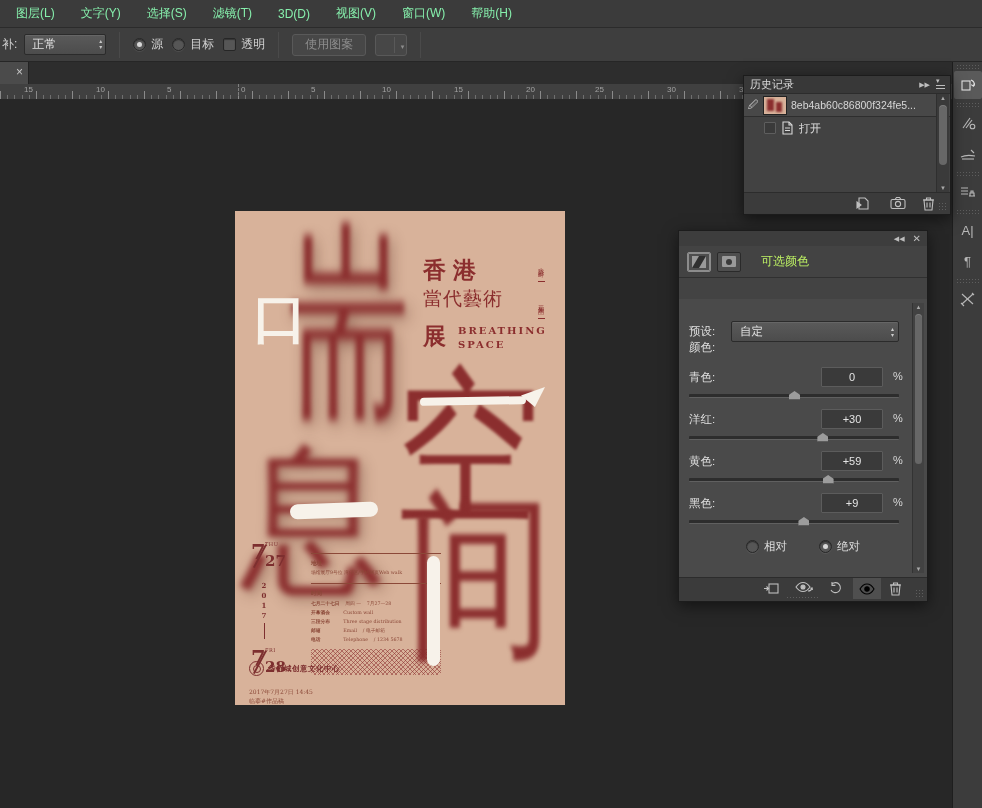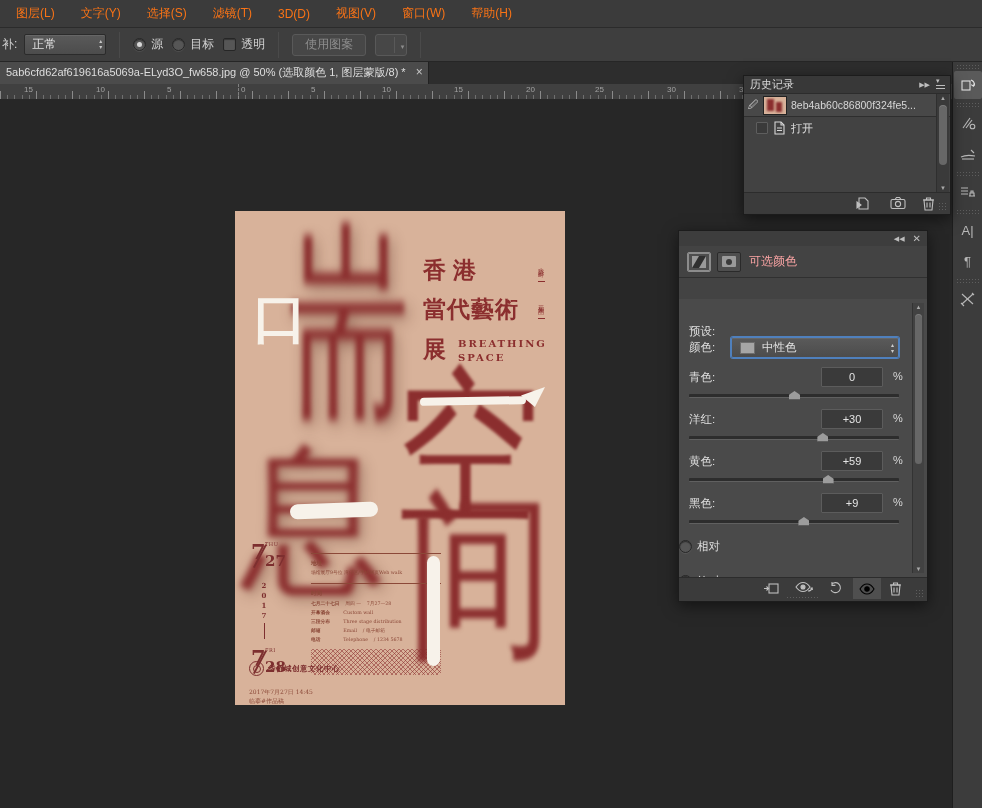--- a/index.html
+++ b/index.html
@@ -3,21 +3,21 @@
 <meta charset="utf-8">
 <style>
   * { margin:0; padding:0; box-sizing:border-box; }
   html,body { width:982px; height:808px; overflow:hidden; background:#262626;
     font-family:"Liberation Sans","DejaVu Sans",sans-serif; }
   .app { position:relative; width:982px; height:808px; background:#262626; overflow:hidden; }
 
   
   .menu-bar { position:absolute; left:0; top:0; width:982px; height:28px; background:#3b3b3b;
     border-bottom:1px solid #2b2b2b; display:flex; align-items:center; gap:18px; padding-left:12px; }
-  .menu-item { color:#f97316; font-size:12px; padding:3px 4px; cursor:default; white-space:nowrap;text-align:center; }
+  .menu-item { color:#86efac; font-size:12px; padding:3px 4px; cursor:default; white-space:nowrap;text-align:center; }
 
   
   .options-bar { position:absolute; left:0; top:28px; width:982px; height:34px; background:#3e3e3e;
     border-bottom:1px solid #262626; display:flex; align-items:center; gap:9px; padding-left:2px; color:#d2d2d2; font-size:12px; }
   .opt-label { margin-right:-2px; }
   .dropdown { position:relative; height:21px; background:linear-gradient(#5a5a5a,#4c4c4c);
     border:1px solid #2b2b2b; border-radius:2px; display:flex; align-items:center; padding:0 18px 0 7px;
     box-shadow:inset 0 1px 0 rgba(255,255,255,.08); color:#e0e0e0; }
   .dropdown .ud { position:absolute; right:3px; top:3px; display:flex; flex-direction:column; line-height:6px; font-size:6px; color:#c8c8c8; }
   .blend-dd { width:82px; }
@@ -63,21 +63,21 @@
   .char-empty { left:158px; top:152px; font-size:122px; transform:scale(1.22,1.38); filter:blur(1.2px); }
   .char-between { left:172px; top:272px; font-size:122px; transform:scale(1.2,1.5); filter:blur(1.8px); }
   .wstroke { position:absolute; background:#f7f2ea; z-index:4; }
   .ws-breath { left:55px; top:292px; width:88px; height:15px; border-radius:8px; transform:rotate(-2deg); }
   .ws-empty-bar { left:185px; top:186px; width:106px; height:8px; border-radius:4px; transform:rotate(-1deg); }
   .ws-empty-arrow { left:286px; top:176px; width:24px; height:20px; border-radius:0;
     clip-path:polygon(0 42%,100% 0,58% 100%); }
   .ws-between { left:192px; top:345px; width:13px; height:110px; border-radius:7px; }
   .heading { position:absolute; left:188px; top:44px; color:#8b2e2e; z-index:2; }
   .heading .h1 { font-size:23px; font-weight:bold; letter-spacing:7px; }
-  .heading .h2 { font-size:23px; font-weight:bold; letter-spacing:1px; margin-top:8px; }
+  .heading .h2 { font-size:19px; font-weight:normal; letter-spacing:1px; }
   .heading .h3row { display:flex; gap:12px; margin-top:9px; align-items:flex-start; }
   .heading .h3 { font-size:23px; font-weight:bold; }
   .subtitle { font-size:10px; font-weight:bold; letter-spacing:2px; padding-top:3px; line-height:14px; }
   .side-vert { position:absolute; left:301px; top:52px; writing-mode:vertical-rl; color:#8b2e2e;
     font-size:6px; letter-spacing:2px; height:150px; z-index:2; }
   .side-vert .seg { margin-bottom:14px; border-bottom:1px solid #8b2e2e; padding-bottom:12px; }
   .dates { position:absolute; left:16px; top:328px; color:#7d2f2f; z-index:2; }
   .frac { position:relative; width:46px; height:36px; }
   .frac .n { position:absolute; left:0; top:0; font-size:21px; font-weight:bold; }
   .frac .slash { position:absolute; left:8px; top:4px; width:1.5px; height:26px; background:#7d2f2f; transform:rotate(28deg); }
@@ -120,21 +120,21 @@
   
   .history { left:743px; top:75px; width:208px; height:140px; }
   .hist-title { padding-left:6px; }
   .hist-body { position:absolute; left:0; top:18px; right:0; bottom:22px; background:#424242; overflow:hidden; }
   .snap-row { height:23px; background:#484848; display:flex; align-items:center; gap:4px; padding-left:3px; color:#d6d6d6; font-size:10.5px; border-bottom:1px solid #2e2e2e; }
   .snap-thumb { width:24px; height:19px; background:#d8b29a; position:relative; border:1px solid #222; flex:none; }
   .snap-thumb::before { content:""; position:absolute; left:3px; top:2px; width:7px; height:12px; background:#8b2e2e; filter:blur(1px); }
   .snap-thumb::after { content:""; position:absolute; right:4px; top:5px; width:6px; height:10px; background:#8b2e2e; filter:blur(1px); }
   .brush-src { width:12px; color:#c2c2c2; font-size:10px; flex:none; text-align:center; }
   .snap-label { white-space:nowrap; overflow:hidden; }
-  .hist-row { height:22px; display:flex; align-items:center; gap:5px; padding-left:12px; color:#e0e0e0; font-size:11px; }
+  .hist-row { height:22px; display:flex; align-items:center; gap:5px; padding-left:20px; color:#e0e0e0; font-size:11px; }
   .hist-row.selected { background:#4e5d77; }
   .src-box { width:12px; height:12px; background:#3a3a3a; border:1px solid #5e5e5e; border-radius:1px; flex:none; }
   .hist-row.selected .src-box { border-color:#8aa2c8; }
   .doc-ico { flex:none; color:#d8d8d8; }
   .hist-scroll { position:absolute; right:1px; top:18px; bottom:22px; width:13px; background:#3a3a3a; border-left:1px solid #2f2f2f; }
   .scroll-thumb { position:absolute; left:2px; right:2px; border-radius:5px; background:#676767; box-shadow:inset 0 1px 0 rgba(255,255,255,.15); }
   .s-ar { position:absolute; left:0; right:0; text-align:center; font-size:6px; color:#a8a8a8; }
   .p-bottom { position:absolute; left:0; right:0; bottom:0; height:22px; background:#3b3b3b; border-top:1px solid #2c2c2c; }
   .pb-ico { position:absolute; top:3px; color:#bfbfbf; }
   .corner-grip { position:absolute; right:2px; bottom:2px; width:10px; height:10px;
@@ -153,37 +153,37 @@
   .adj-btn { width:24px; height:20px; background:#4e4e4e; border:1px solid #2a2a2a; border-radius:2px;
     display:flex; align-items:center; justify-content:center; }
   .adj-btn.sel { border-color:#8c8c8c; box-shadow:0 0 0 1px #8c8c8c inset; }
   .bowtie { width:14px; height:12px; background:#2f2f2f; position:relative; overflow:hidden; }
   .bowtie::before { content:""; position:absolute; left:0; top:0; width:0; height:0;
     border-left:7px solid #9a9a9a; border-right:7px solid transparent; border-bottom:12px solid transparent; border-top:0; }
   .bowtie::after { content:""; position:absolute; right:0; bottom:0; width:0; height:0;
     border-right:7px solid #9a9a9a; border-left:7px solid transparent; border-top:12px solid transparent; }
   .maskdot { width:14px; height:11px; background:#9a9a9a; position:relative; border-radius:1px; }
   .maskdot::after { content:""; position:absolute; left:4px; top:2.5px; width:6px; height:6px; background:#3a3a3a; border-radius:50%; }
-  .adj-title { color:#fca5a5; font-size:12px; margin-left:2px; }
+  .adj-title { color:#bef264; font-size:12px; margin-left:14px; }
   .props-content { position:absolute; left:0; right:0; top:68px; bottom:24px; background:#4a4a4a; }
   .prop-row { position:absolute; left:0; width:100%; height:21px; }
   .p-label { position:absolute; left:10px; top:3px; color:#dedede; font-size:11.5px; }
   .p-dd { position:absolute; left:52px; right:28px; height:21px; background:linear-gradient(#5a5a5a,#4c4c4c);
     border:1px solid #2b2b2b; border-radius:2px; color:#e2e2e2; font-size:11.5px; display:flex; align-items:center;
     padding-left:8px; box-shadow:inset 0 1px 0 rgba(255,255,255,.08); }
   .p-dd .ud { position:absolute; right:4px; top:4px; display:flex; flex-direction:column; line-height:6px; font-size:6px; color:#cccccc; }
   .p-dd.focused { border-color:#4f80bd; box-shadow:0 0 0 1px #4f80bd, inset 0 1px 0 rgba(255,255,255,.08); }
   .swatch { width:15px; height:12px; background:#a6a6a6; border:1px solid #6e6e6e; margin-right:7px; flex:none; }
   .value-box { position:absolute; left:142px; width:62px; height:20px; background:#3a3a3a; border:1px solid #5c5c5c;
     color:#e4e4e4; font-size:11px; text-align:center; line-height:19px; border-radius:1px; }
   .unit { position:absolute; left:214px; top:3px; color:#d6d6d6; font-size:11px; }
   .track { position:absolute; left:10px; width:210px; height:4px; background:#2d2d2d; border-bottom:1px solid #606060; border-radius:1px; }
   .thumb { position:absolute; top:-3px; width:11px; height:9px; margin-left:-5px; background:#9c9c9c;
     clip-path:polygon(50% 0,100% 42%,100% 100%,0 100%,0 42%); box-shadow:inset 0 -1px 0 rgba(0,0,0,.4); }
-  .radio-row { position:absolute; left:0; width:100%; display:flex; justify-content:flex-end; gap:20px; color:#dedede; font-size:11.5px;flex-direction:column; }
+  .radio-row { position:absolute; left:0; width:100%; display:flex; justify-content:center; gap:32px; color:#dedede; font-size:11.5px; }
   .radio-row .ritem { display:flex; align-items:center; gap:5px; }
   .props-scroll { position:absolute; right:3px; top:72px; bottom:28px; width:12px; background:#424242; border-left:1px solid #333; }
   .props-bottom { height:24px; }
   .eye-cell { position:absolute; left:174px; top:0; width:28px; height:21px; background:#4f4f4f; display:flex; align-items:center; justify-content:center; }
 
   svg.ico { fill:none; stroke:currentColor; stroke-width:1.1; }
 </style>
 </head>
 <body>
 
@@ -225,21 +225,20 @@
     <div class="vsep"></div>
     <div class="btn-disabled">使用图案</div>
     <div class="mini-dd">
         <span class="ar">▾</span>
       </div>
     <div class="vsep"></div>
   </div>
 
   <div class="tab-bar">
     <div class="doc-tab">
-      <span>5ab6cfd62af619616a5069a-ELyd3O_fw658.jpg @ 50% (选取颜色 1, 图层蒙版/8) *</span>
       <span class="tab-close">×</span>
     </div>
   </div>
 
   <div class="ruler">
     <div class="minor"></div>
     <div class="major"></div>
     <span class="num" style="left:24px">15</span>
     <span class="num" style="left:96px">10</span>
     <span class="num" style="left:167px">5</span>
@@ -449,31 +448,30 @@
         </span>
       <span class="adj-btn">
           <span class="maskdot"></span>
         </span>
       <span class="adj-title">可选颜色</span>
     </div>
     <div class="props-content"></div>
 
     <div class="prop-row" style="top:90px">
       <span class="p-label">预设:</span>
-    </div>
-    <div class="prop-row" style="top:106px">
-      <span class="p-label">颜色:</span>
-      <div class="p-dd focused">
-        <span class="swatch"></span>
-        <span>中性色</span>
+      <div class="p-dd">
+        <span>自定</span>
         <span class="ud">
             <span>▴</span>
             <span>▾</span>
           </span>
       </div>
+    </div>
+    <div class="prop-row" style="top:106px">
+      <span class="p-label">颜色:</span>
     </div>
 
     <div class="prop-row" style="top:136px">
       <span class="p-label">青色:</span>
       <span class="value-box">0</span>
       <span class="unit">%</span>
     </div>
     <div class="track" style="top:163px">
       <span class="thumb" style="left: 50%;"></span>
     </div>

